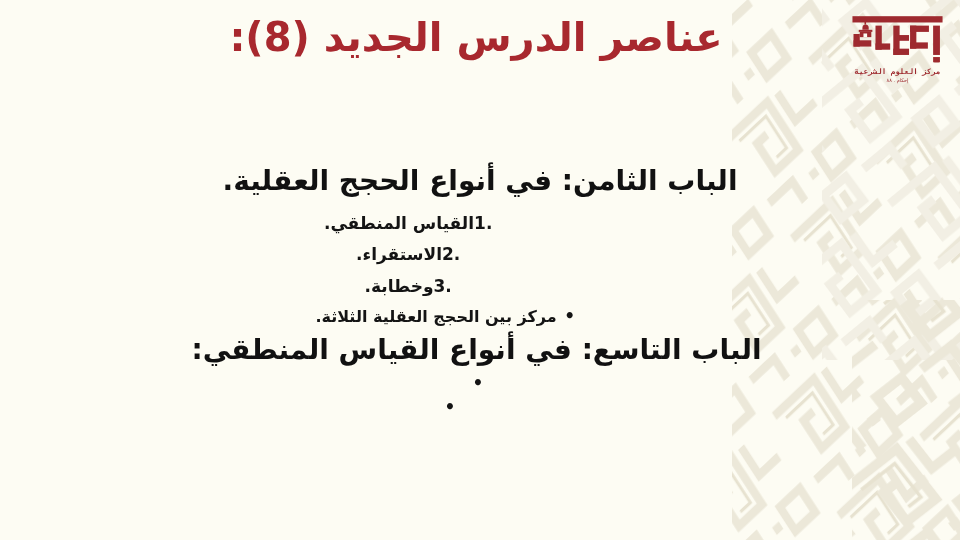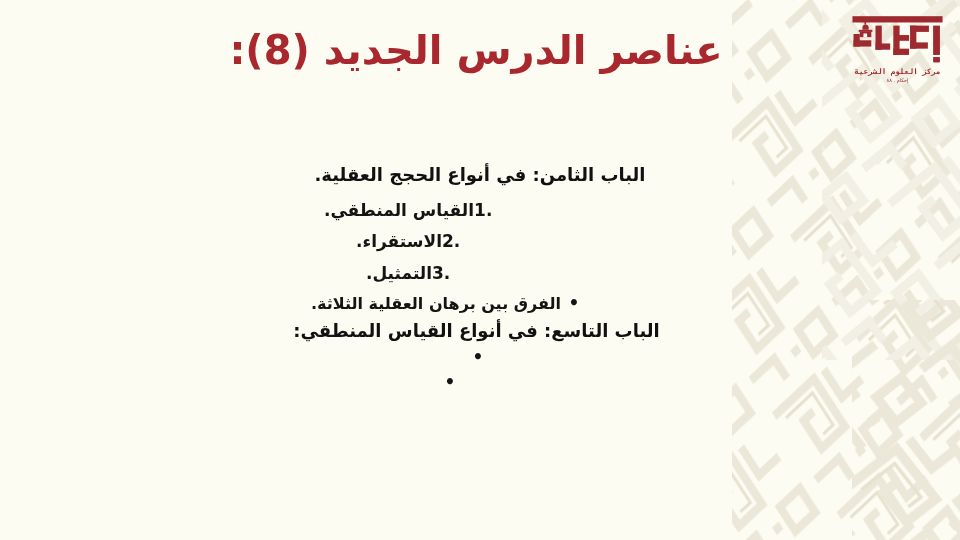--- a/index.html
+++ b/index.html
@@ -28,21 +28,20 @@
   }
   .wm-left  { }
   .wm-right { }
 
   
   #title-bar {
     position:absolute;
     top:14px; left:0; right:8px;
     height:72px;
     display:flex;
-    align-items:center;
     justify-content:center;
   }
   #slide-title {
     font-family:"DejaVu Sans", sans-serif;
     font-weight:bold;
     font-size:40px;
     line-height:1.15;
     color:#a8282e;
     letter-spacing:0;
     white-space:nowrap;
@@ -83,21 +82,21 @@
     top:163px;
     left:0; right:0;
     direction:rtl;
     text-align:center;
     color:#141414;
     font-family:"DejaVu Sans", sans-serif;
   }
 
   .heading-line {
     font-weight:bold;
-    font-size:18px;
+    font-size:28px;
     line-height:1.28;
     color:#111111;
     white-space:nowrap;
     text-align:center;
   }
   .num-item, .bullet-item {
     font-weight:bold;
     white-space:nowrap;
     display:block;
     text-align:center;
@@ -236,26 +235,26 @@
       <span class="txt">القياس المنطقي.</span>
     </div>
 
     <div class="num-item row r-n2">
       <span class="marker">2.</span>
       <span class="txt">الاستقراء.</span>
     </div>
 
     <div class="num-item row r-n3">
       <span class="marker">3.</span>
-      <span class="txt">التمثيل.</span>
+      <span class="txt">وخطابة.</span>
     </div>
 
     <div class="bullet-item row r-b1">
       <span class="marker">•</span>
-      <span class="txt">الفرق بين برهان العقلية الثلاثة.</span>
+      <span class="txt">مركز بين الحجج العقلية الثلاثة.</span>
     </div>
 
     <div class="gap-2"></div>
 
     <div class="heading-line h2-row">الباب التاسع: في أنواع القياس المنطقي:</div>
 
     <div class="gap-2"></div>
 
     <div class="bullet-item big row r-b2">
       <span class="marker">•</span>

